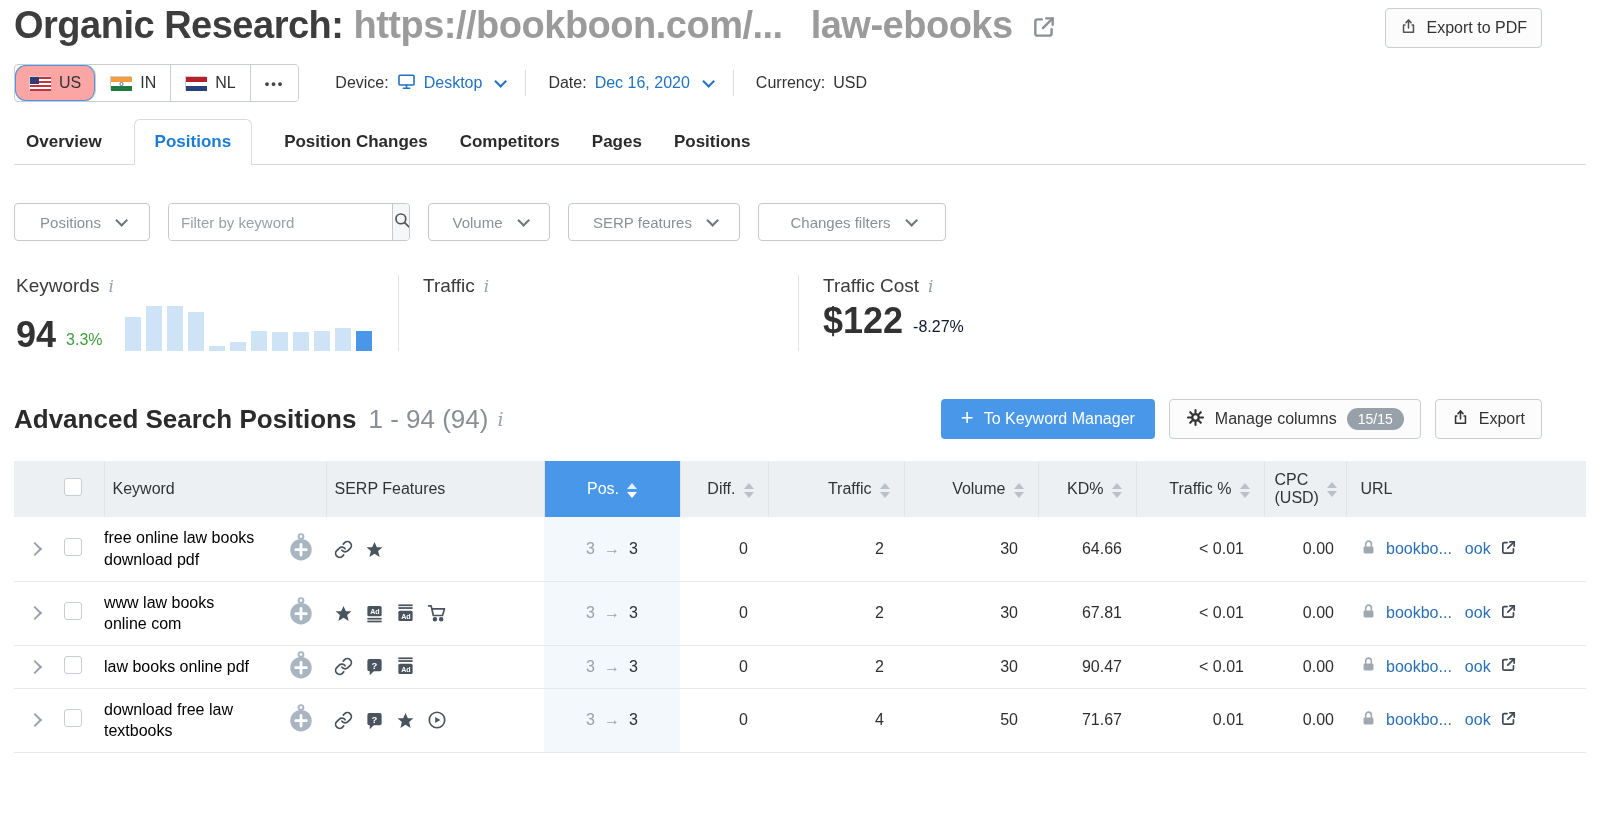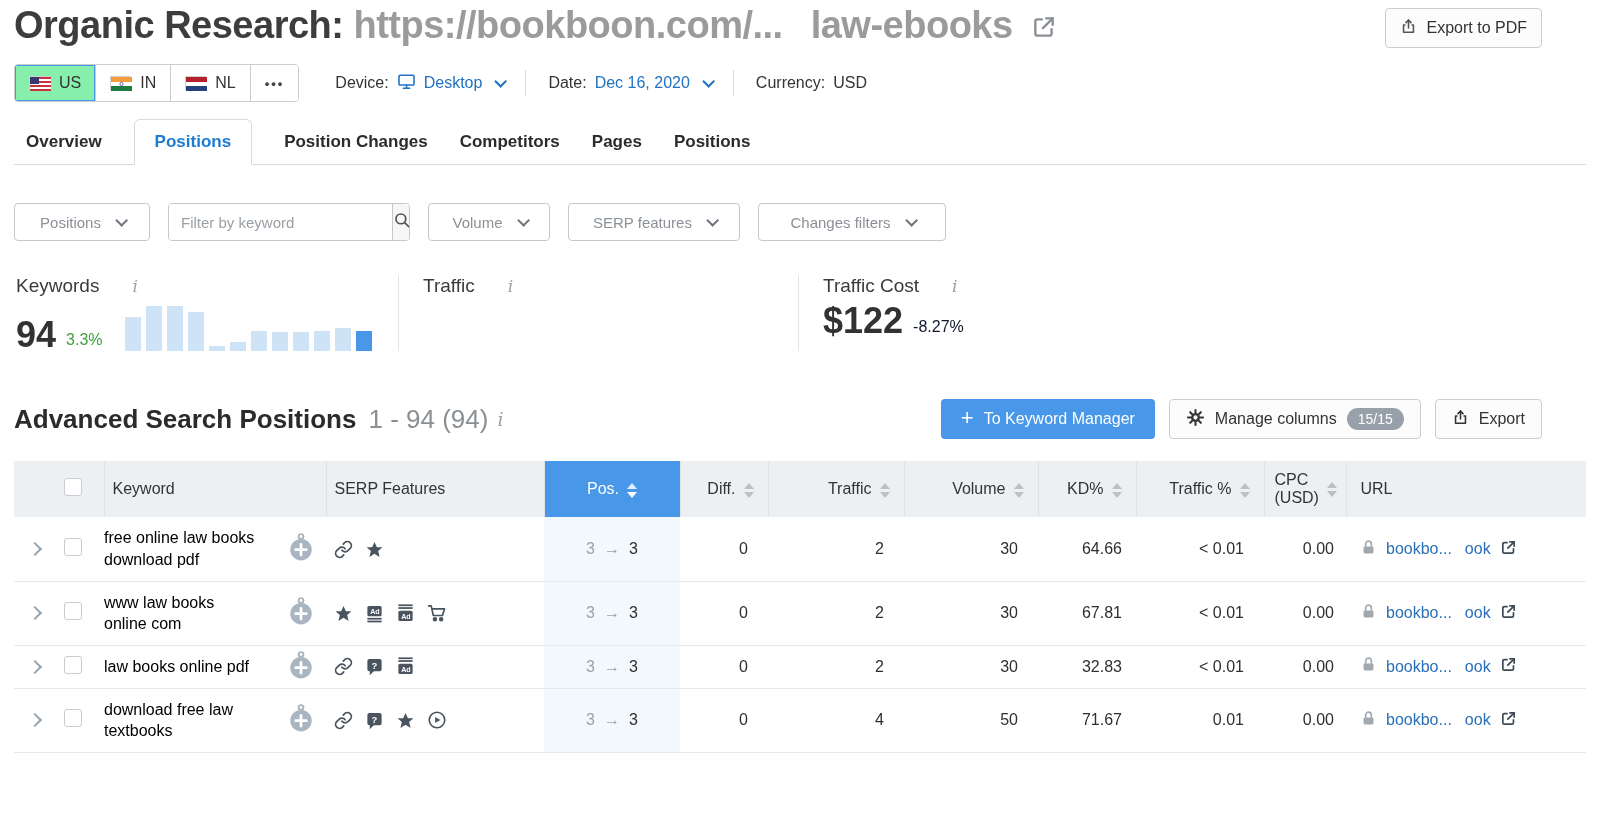--- a/index.html
+++ b/index.html
@@ -15,21 +15,21 @@
   .title-ext { display:inline-block; vertical-align:middle; margin-left:18px; }
   .btn-export-pdf { position:absolute; top:8px; right:44px; height:40px; display:flex; align-items:center;
     gap:10px; border:1px solid #c9ced3; border-radius:4px; background:#fcfcfc; padding:0 14px; font-size:16px; color:#333; cursor:pointer; }
 
   
   .toolbar { display:flex; align-items:center; margin-top:14px; height:40px; }
   .seg-group { display:flex; border:1px solid #c8cdd2; border-radius:4px; overflow:hidden; }
   .seg { display:flex; align-items:center; gap:9px; padding:0 14px; height:36px; font-size:16px; color:#333;
     border-right:1px solid #c8cdd2; background:#fff; cursor:pointer; }
   .seg:last-child { border-right:none; }
-  .seg.active { background:#86efac; box-shadow:inset 0 0 0 1px #4a96e8; border-radius:0; }
+  .seg.active { background:#fca5a5; box-shadow:inset 0 0 0 1px #4a96e8; border-radius:11px; }
   .seg.more { font-size:13px; letter-spacing:2px; font-weight:bold; color:#444; }
   .flag { width:21px; height:14px; display:inline-block; border:0.5px solid #d0d0d0; }
   .tb-label { font-size:16px; color:#333; }
   .tb-blue { font-size:16px; color:#2173c2; }
   .tb-group { display:flex; align-items:center; gap:8px; }
   .ml36 { margin-left:36px; }
   .vsep { width:1px; height:26px; background:#dcdfe2; margin:0 22px; }
   .chev { display:inline-block; width:9px; height:9px; border-right:2.2px solid currentColor; border-bottom:2.2px solid currentColor;
     transform:rotate(45deg) translateY(-3px); margin-left:4px; }
   .chev.blue { color:#2173c2; }
@@ -48,21 +48,21 @@
   .search-box { display:flex; align-items:stretch; height:38px; border:1px solid #c4c9ce; border-radius:4px; overflow:hidden; width:242px; }
   .search-box input { flex:1; border:none; outline:none; font-size:15px; padding:0 12px; color:#333; font-family:inherit; }
   .search-box input::placeholder { color:#9aa0a6; }
   .search-btn { width:40px; background:#f6f7f8; border-left:1px solid #c4c9ce; display:flex; align-items:center; justify-content:center; cursor:pointer; }
 
   
   .stats { display:flex; margin-top:34px; padding-left:2px; }
   .stat { padding-right:30px; }
   .stat + .stat { border-left:1px solid #e3e3e3; padding-left:24px; }
   .stat-k { width:382px; } .stat-t { width:400px; }
-  .stat-label-row { display:flex; align-items:center; font-size:19px; color:#3b3b3b;gap:24px; }
+  .stat-label-row { display:flex; align-items:center; font-size:19px; color:#3b3b3b; }
   .info { font-family:"DejaVu Serif", serif; font-style:italic; color:#9aa3ab; font-size:17px; margin-left:9px; cursor:pointer; }
   .stat-value-row { display:flex; align-items:flex-end; gap:10px; margin-top:8px; }
   .stat-value { font-size:36px; font-weight:bold; color:#323232; line-height:0.9; }
   .stat-change { font-size:16px; margin-bottom:2px; }
   .green { color:#3f9e3f; } .red { color:#0f172a; }
   .bars { display:flex; align-items:flex-end; gap:5px; margin-left:12px; height:46px; }
   .bars span { width:16px; background:#cfe3f6; display:inline-block; }
   .bars span.hl { background:#4a96e8; }
   .spark { margin-left:14px; }
 
@@ -507,21 +507,21 @@
                   <rect x="3" y="8.5" width="18" height="13" rx="2" fill="#49545e"></rect>
                   <text x="6.5" y="18.5" font-size="9" font-weight="bold" fill="#fff" font-family="Liberation Sans, sans-serif">Ad</text>
                 </svg>
               </span>
             </span>
           </td>
           <td class="pos-cell"><span class="pos-old">3</span><span class="pos-arrow">→</span><span class="pos-new">3</span></td>
           <td class="num">0</td>
           <td class="num">2</td>
           <td class="num">30</td>
-          <td class="num" style="padding-right:14px">32.83</td>
+          <td class="num" style="padding-right:14px">90.47</td>
           <td class="num">&lt; 0.01</td>
           <td class="num" style="padding-right:12px">0.00</td>
           <td class="url-cell">
             <span class="url-wrap">
               <span><svg width="17" height="17" viewBox="0 0 24 24">
                   <path d="M8 11V7a4 4 0 0 1 8 0v4" fill="none" stroke="#a0a8b0" stroke-width="2.3"></path>
                   <rect x="5" y="10.5" width="14" height="10" rx="2" fill="#a0a8b0"></rect>
                 </svg></span>
               <span class="url-link">bookbo...</span>
               <span class="url-link url-end">ook</span>

